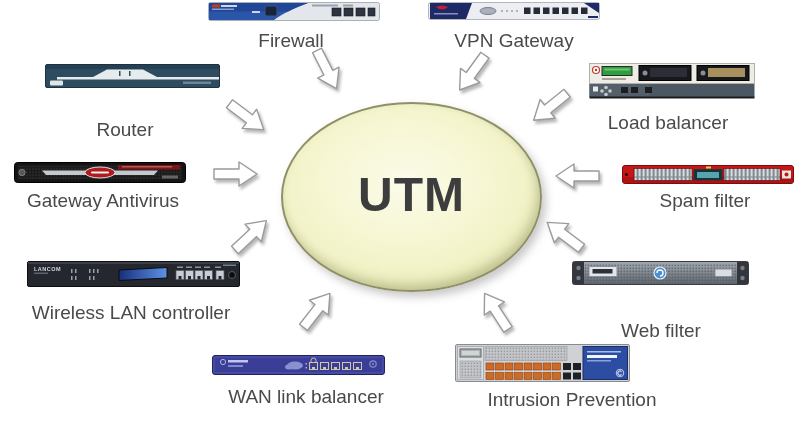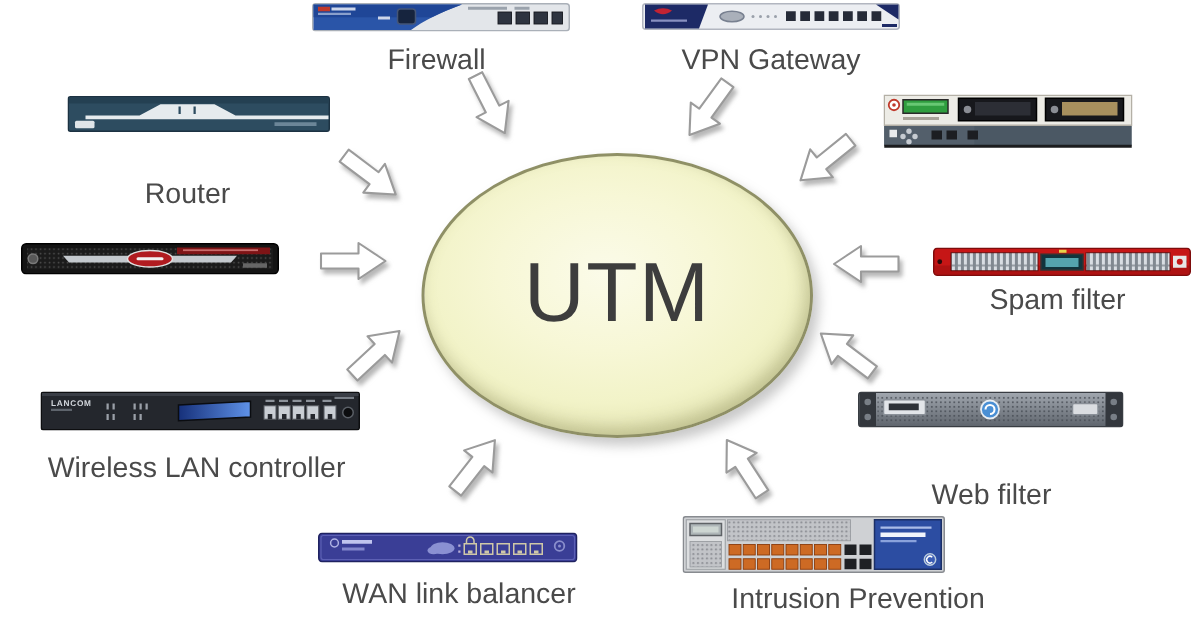--- a/index.html
+++ b/index.html
@@ -10,21 +10,21 @@
   .node-label{position:absolute;font-size:19px;color:#4a4a4a;white-space:nowrap;
               transform:translateX(-50%);font-family:"Liberation Sans",sans-serif;}
   .arrow{position:absolute;width:46px;height:32px;
          filter:drop-shadow(2.5px 3.5px 1.5px rgba(135,135,135,0.6));}
   .arrow svg{display:block;}
   .utm-ellipse{position:absolute;left:281px;top:102px;width:257px;height:186px;border-radius:50%;
     background:radial-gradient(ellipse 62% 62% at 47% 42%, #fbfbe9 0%, #f7f7d6 45%, #f2f3c8 75%, #e6e7b6 94%, #d4d5a2 100%);
     border:2px solid #8f9066;
     box-shadow:4px 5px 8px rgba(120,120,120,0.40), inset -3px -5px 10px rgba(125,125,78,0.35);
     display:flex;align-items:center;justify-content:center;}
-  .utm-label{font-weight:normal;font-size:56px;color:#3d3d3d;letter-spacing:1px;
+  .utm-label{font-weight:bold;font-size:48px;color:#3d3d3d;letter-spacing:1px;
              padding-bottom:6px;font-family:"Liberation Sans",sans-serif;}
 </style>
 </head>
 <body>
 
 <div class="stage">
 
   <div class="utm-ellipse">
     <span class="utm-label">UTM</span>
   </div>
@@ -367,19 +367,21 @@
   </div>
   <div class="arrow" style="left:473px;top:295px;">
     <svg width="46" height="32" viewBox="0 0 46 32" style="transform:rotate(237deg);">
       <polygon points="1,11 26,11 26,4 44,16 26,28 26,21 1,21" fill="#ffffff" stroke="#9b9b9b" stroke-width="1.4" stroke-linejoin="round"></polygon>
     </svg>
   </div>
 
   <div class="node-label" style="left:514px;top:30px;">VPN Gateway</div>
   <div class="node-label" style="left:291px;top:30px;">Firewall</div>
   <div class="node-label" style="left:125px;top:119px;">Router</div>
+  <div class="node-label" style="left:668px;top:112px;">Load balancer</div>
+  <div class="node-label" style="left:103px;top:190px;">Gateway Antivirus</div>
   <div class="node-label" style="left:705px;top:190px;">Spam filter</div>
   <div class="node-label" style="left:131px;top:302px;text-align:center;">Wireless LAN controller</div>
   <div class="node-label" style="left:661px;top:292px;margin-top:28px;">Web filter</div>
   <div class="node-label" style="left:306px;top:386px;">WAN link balancer</div>
   <div class="node-label" style="left:572px;top:389px;">Intrusion Prevention</div>
 
 </div>
 
 </body></html>

